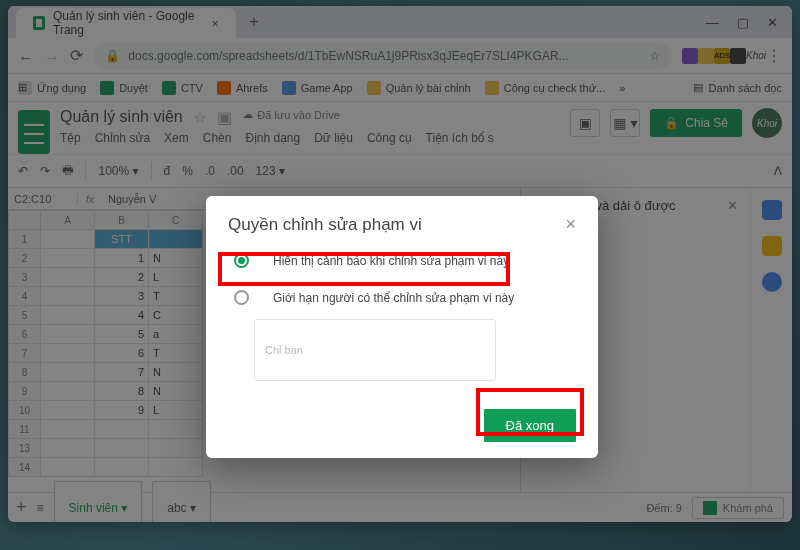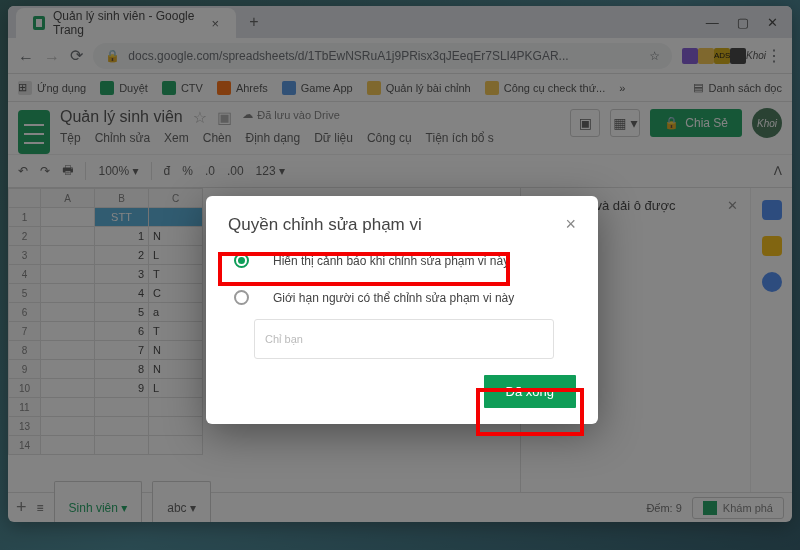--- a/index.html
+++ b/index.html
@@ -58,21 +58,21 @@
   .ex-ic{width:14px;height:14px;background:#0f9d58;}
   
   .overlay{position:absolute;inset:0;background:rgba(30,30,30,.55);}
   .dialog{position:absolute;left:206px;top:196px;width:392px;background:#fff;border-radius:6px;box-shadow:0 10px 40px rgba(0,0,0,.4);padding:18px 22px 16px 22px;}
   .dlg-title{font-size:17px;color:#444;display:flex;justify-content:space-between;align-items:center;}
   .dlg-close{font-size:18px;color:#888;cursor:pointer;}
   .radio-row{display:flex;align-items:center;gap:24px;margin-top:14px;font-size:12px;color:#444;padding:4px 6px;}
   .radio{width:15px;height:15px;border:2px solid #0f9d58;border-radius:50%;position:relative;flex-shrink:0;}
   .radio.sel::after{content:"";position:absolute;inset:2px;background:#0f9d58;border-radius:50%;}
   .radio.dis{border-color:#999;}
-  .restrict-box{margin:10px 0 0 26px;border:1px solid #e0e0e0;border-radius:3px;padding:13px 10px;font-size:11px;color:#bbb;width:300px;}
+  .restrict-box{margin:10px 0 12px 26px;border:1px solid #e0e0e0;border-radius:3px;padding:24px 10px;font-size:11px;color:#bbb;width:242px;}
   .dlg-btn{background:#0f9d58;color:#fff;padding:9px 22px;border-radius:1px;font-size:13px;float:right;margin-top:16px;}
   .hl{position:absolute;border:4px solid #f40000;pointer-events:none;}
   .hl1{left:218px;top:252px;width:292px;height:34px;}
   .hl2{left:476px;top:388px;width:108px;height:48px;}
 </style>
 </head>
 <body>
 
 <div class="browser">
   <div class="titlebar">
@@ -188,20 +188,25 @@
     <span>đ</span>
     <span>%</span>
     <span>.0</span>
     <span>.00</span>
     <span><span>123</span> ▾</span>
     <span style="margin-left:auto">ᐱ</span>
   </div>
 
   <div class="main-split">
     <div class="sheet-area">
+      <div class="fx-row">
+        <div class="namebox">C2:C10</div>
+        <div class="fx">fx</div>
+        <div class="fx-val">Nguyễn V</div>
+      </div>
       <div class="grid">
         <table>
           <tbody>
               <tr>
                 <th class="rowh"></th>
                 <th>A</th>
                 <th>B</th>
                 <th style="min-width:30px">C</th>
               </tr>
           <tr>

